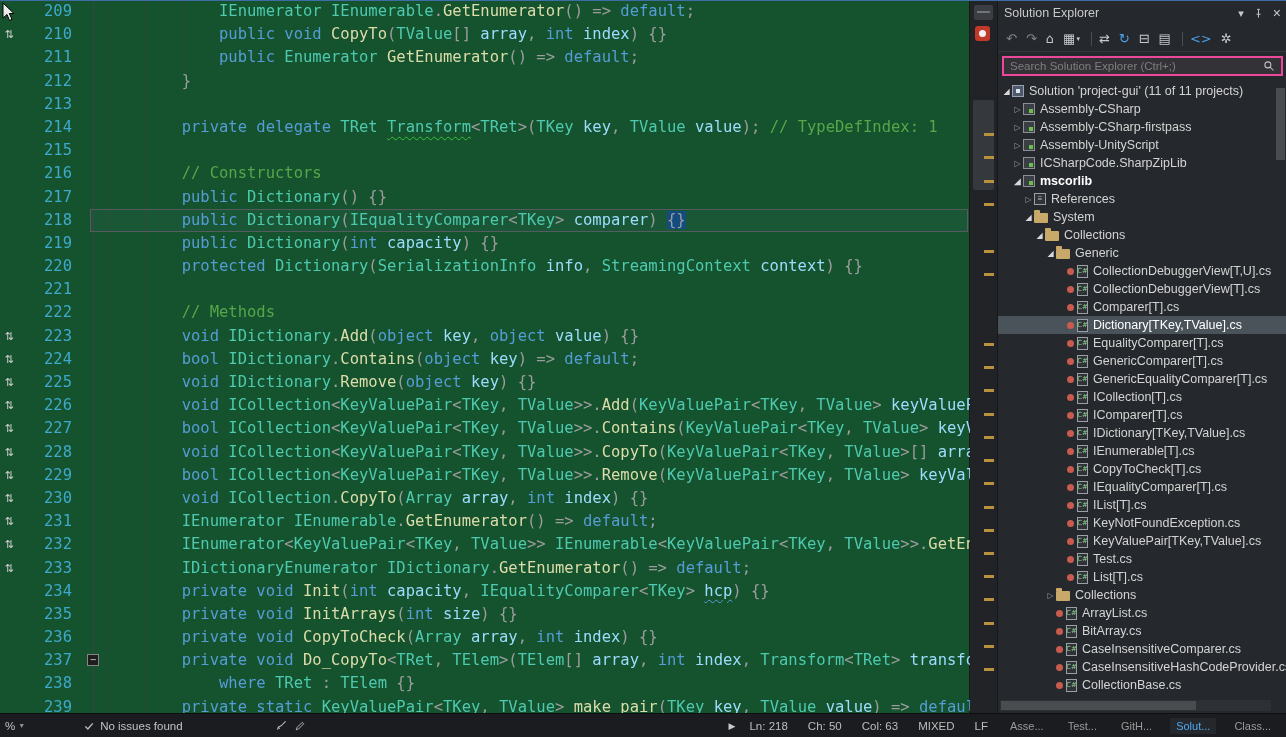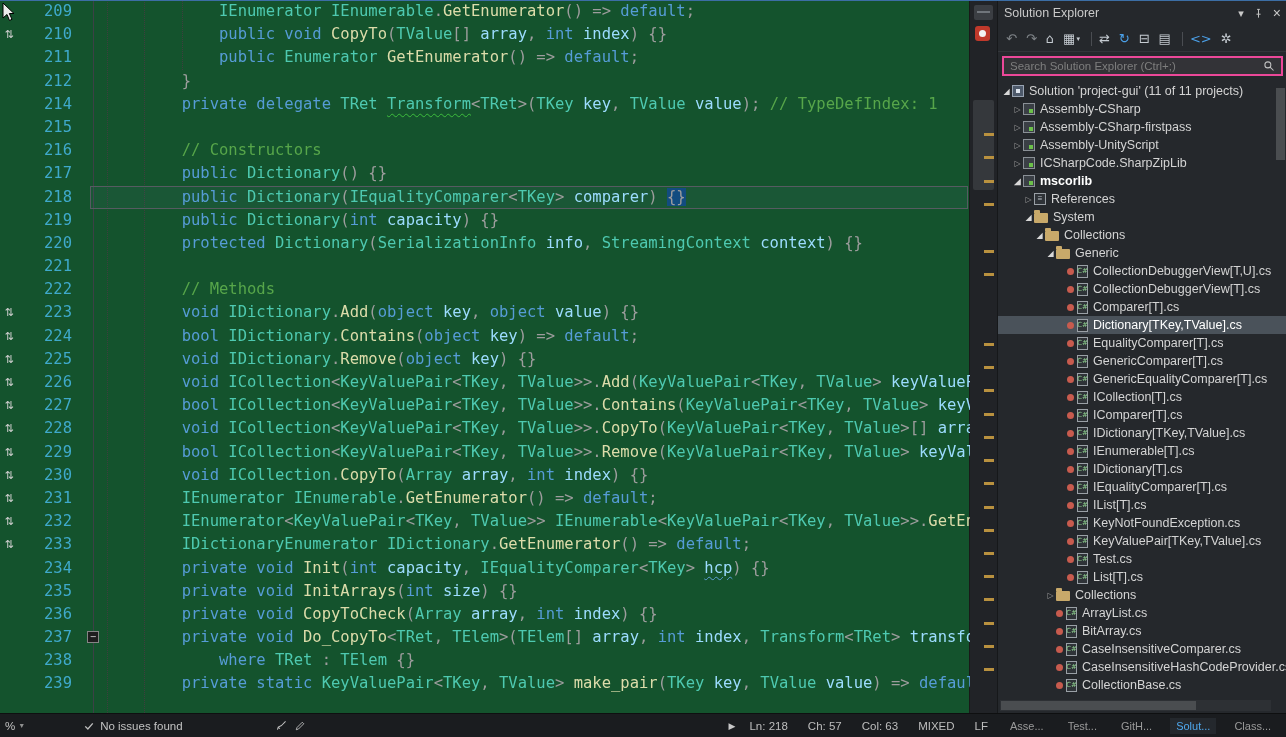--- a/index.html
+++ b/index.html
@@ -103,20 +103,21 @@
     <div id="code-area">
       <div class="vline"></div>
       <div class="guide g1"></div>
       <div class="guide g2"></div>
       <div class="guide g3"></div>
       <div id="code-rows">
           <div class="ln"><span class="num">209</span><span class="txt"><span class="pl">            </span><span class="t">IEnumerator</span><span class="pl"> </span><span class="t">IEnumerable</span><span class="d">.</span><span class="m">GetEnumerator</span><span class="d">() =&gt; </span><span class="k">default</span><span class="d">;</span></span></div>
           <div class="ln"><span class="gl">⇅</span><span class="num">210</span><span class="txt"><span class="pl">            </span><span class="k">public </span><span class="k">void </span><span class="m">CopyTo</span><span class="d">(</span><span class="t">TValue</span><span class="d">[] </span><span class="v">array</span><span class="d">, </span><span class="k">int </span><span class="v">index</span><span class="d">) {}</span></span></div>
           <div class="ln"><span class="num">211</span><span class="txt"><span class="pl">            </span><span class="k">public </span><span class="t">Enumerator</span><span class="pl"> </span><span class="m">GetEnumerator</span><span class="d">() =&gt; </span><span class="k">default</span><span class="d">;</span></span></div>
           <div class="ln"><span class="num">212</span><span class="txt"><span class="pl">        </span><span class="d">}</span></span></div>
+          <div class="ln"><span class="num">213</span><span class="txt"></span></div>
           <div class="ln"><span class="num">214</span><span class="txt"><span class="pl">        </span><span class="k">private </span><span class="k">delegate </span><span class="t">TRet </span><span class="t sqg">Transform</span><span class="d">&lt;</span><span class="t">TRet</span><span class="d">&gt;(</span><span class="t">TKey </span><span class="v">key</span><span class="d">, </span><span class="t">TValue </span><span class="v">value</span><span class="d">);</span><span class="pl"> </span><span class="c">// TypeDefIndex: 1</span></span></div>
           <div class="ln"><span class="num">215</span><span class="txt"></span></div>
           <div class="ln"><span class="num">216</span><span class="txt"><span class="pl">        </span><span class="c">// Constructors</span></span></div>
           <div class="ln"><span class="num">217</span><span class="txt"><span class="pl">        </span><span class="k">public </span><span class="t">Dictionary</span><span class="d">() {}</span></span></div>
           <div class="ln cur"><div class="bgbox"></div><span class="num">218</span><span class="txt"><span class="pl">        </span><span class="k">public </span><span class="t">Dictionary</span><span class="d">(</span><span class="t">IEqualityComparer</span><span class="d">&lt;</span><span class="t">TKey</span><span class="d">&gt; </span><span class="v">comparer</span><span class="d">) </span><span class="d bh">{</span><span class="caret"></span><span class="d bh">}</span></span></div>
           <div class="ln"><span class="num">219</span><span class="txt"><span class="pl">        </span><span class="k">public </span><span class="t">Dictionary</span><span class="d">(</span><span class="k">int </span><span class="v">capacity</span><span class="d">) {}</span></span></div>
           <div class="ln"><span class="num">220</span><span class="txt"><span class="pl">        </span><span class="k">protected </span><span class="t">Dictionary</span><span class="d">(</span><span class="t">SerializationInfo </span><span class="v">info</span><span class="d">, </span><span class="t">StreamingContext </span><span class="v">context</span><span class="d">) {}</span></span></div>
           <div class="ln"><span class="num">221</span><span class="txt"></span></div>
           <div class="ln"><span class="num">222</span><span class="txt"><span class="pl">        </span><span class="c">// Methods</span></span></div>
           <div class="ln"><span class="gl">⇅</span><span class="num">223</span><span class="txt"><span class="pl">        </span><span class="k">void </span><span class="t">IDictionary</span><span class="d">.</span><span class="m">Add</span><span class="d">(</span><span class="k">object </span><span class="v">key</span><span class="d">, </span><span class="k">object </span><span class="v">value</span><span class="d">) {}</span></span></div>
@@ -338,21 +339,21 @@
         <div class="trow" style="padding-left: 58px;">
           <span class="arr"></span>
           <span class="dotc"></span>
           <span class="ticon i-cs">C#</span>
           <span>IEnumerable[T].cs</span>
         </div>
         <div class="trow" style="padding-left: 58px;">
           <span class="arr"></span>
           <span class="dotc"></span>
           <span class="ticon i-cs">C#</span>
-          <span>IDictionary[T].cs</span>
+          <span>CopyToCheck[T].cs</span>
         </div>
         <div class="trow" style="padding-left: 58px;">
           <span class="arr"></span>
           <span class="dotc"></span>
           <span class="ticon i-cs">C#</span>
           <span>IEqualityComparer[T].cs</span>
         </div>
         <div class="trow" style="padding-left: 58px;">
           <span class="arr"></span>
           <span class="dotc"></span>
@@ -445,21 +446,21 @@
     </span>
     <span class="st-i" style="margin-left:6px;">
       <svg width="12" height="12" viewBox="0 0 16 16">
         <path d="M3 13 L4 10 L11 3 L13 5 L6 12 Z" stroke="#bfbfbf" stroke-width="1.2" fill="none"></path>
       </svg>
     </span>
     <span class="st-spacer"></span>
     <span class="st-tri">▶</span>
     <span class="st-rgrp">
       <span>Ln: 218</span>
-      <span>Ch: 57</span>
+      <span>Ch: 50</span>
       <span>Col: 63</span>
       <span>MIXED</span>
       <span>LF</span>
     </span>
     <span id="ptabs">
         <span class="ptab">Asse...</span>
         <span class="ptab">Test...</span>
         <span class="ptab">GitH...</span>
         <span class="ptab active">Solut...</span>
         <span class="ptab">Class...</span>

